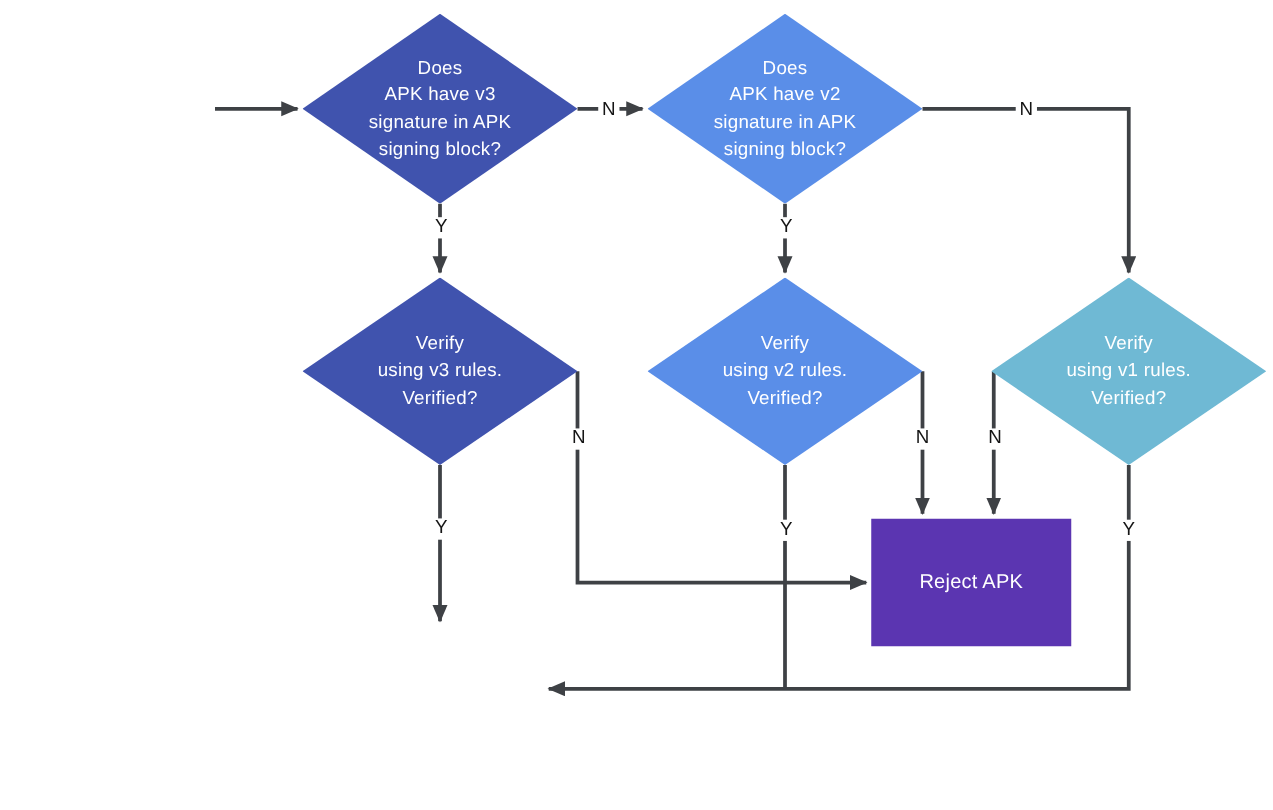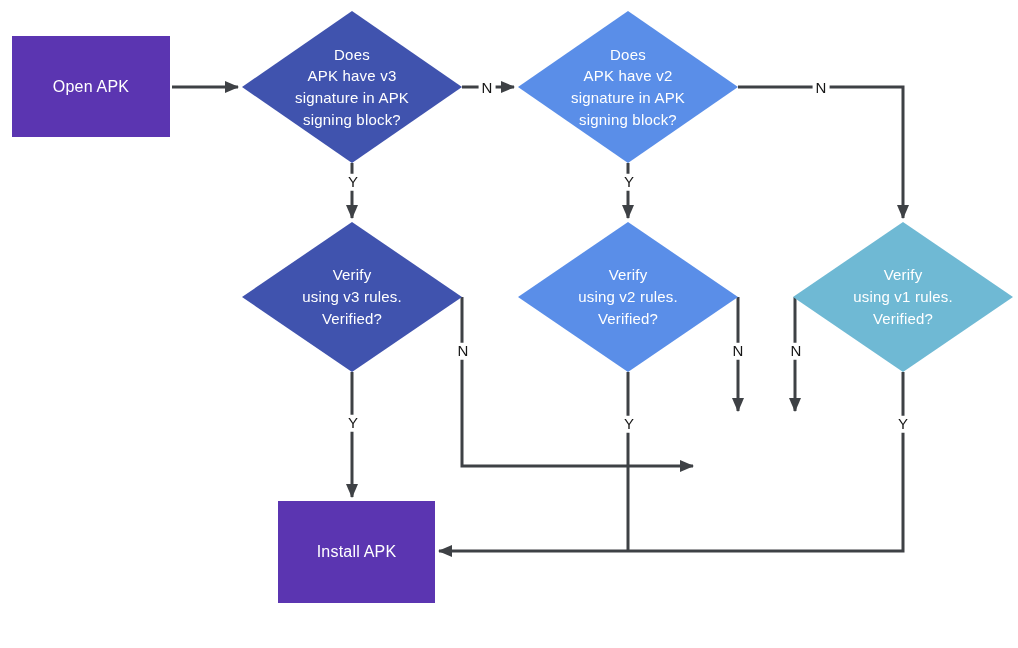--- a/index.html
+++ b/index.html
@@ -98,23 +98,20 @@
       <path d="M738,87 H903 V218" marker-end="url(#arrow)"></path>
       <path d="M352,372 V497" marker-end="url(#arrow)"></path>
       <path d="M462,297 V466 H693" marker-end="url(#arrow)"></path>
       <path d="M738,297 V411" marker-end="url(#arrow)"></path>
       <path d="M795,297 V411" marker-end="url(#arrow)"></path>
       <path d="M628,372 V551"></path>
       <path d="M903,372 V551 H439" marker-end="url(#arrow)"></path>
     </g>
   </svg>
 
-  <div class="node rect c-purple n-open">
-    <span class="node-label">Open APK</span>
-  </div>
 
   <div class="node diamond c-indigo n-dec-v3">
     <span class="node-label">Does
 APK have v3
 signature in APK
 signing block?</span>
   </div>
 
   <div class="node diamond c-blue n-dec-v2">
     <span class="node-label">Does
@@ -134,24 +131,24 @@
 using v2 rules.
 Verified?</span>
   </div>
 
   <div class="node diamond c-teal n-ver-v1">
     <span class="node-label">Verify
 using v1 rules.
 Verified?</span>
   </div>
 
+  <div class="node rect c-purple n-reject">
+    <span class="node-label">Reject APK</span>
+  </div>
 
-  <div class="node rect c-purple n-install">
-    <span class="node-label">Install APK</span>
-  </div>
 
   <span class="edge-label el-1">N</span>
   <span class="edge-label el-2">Y</span>
   <span class="edge-label el-3">Y</span>
   <span class="edge-label el-4">N</span>
   <span class="edge-label el-5">Y</span>
   <span class="edge-label el-6">N</span>
   <span class="edge-label el-7">N</span>
   <span class="edge-label el-8">N</span>
   <span class="edge-label el-9">Y</span>

